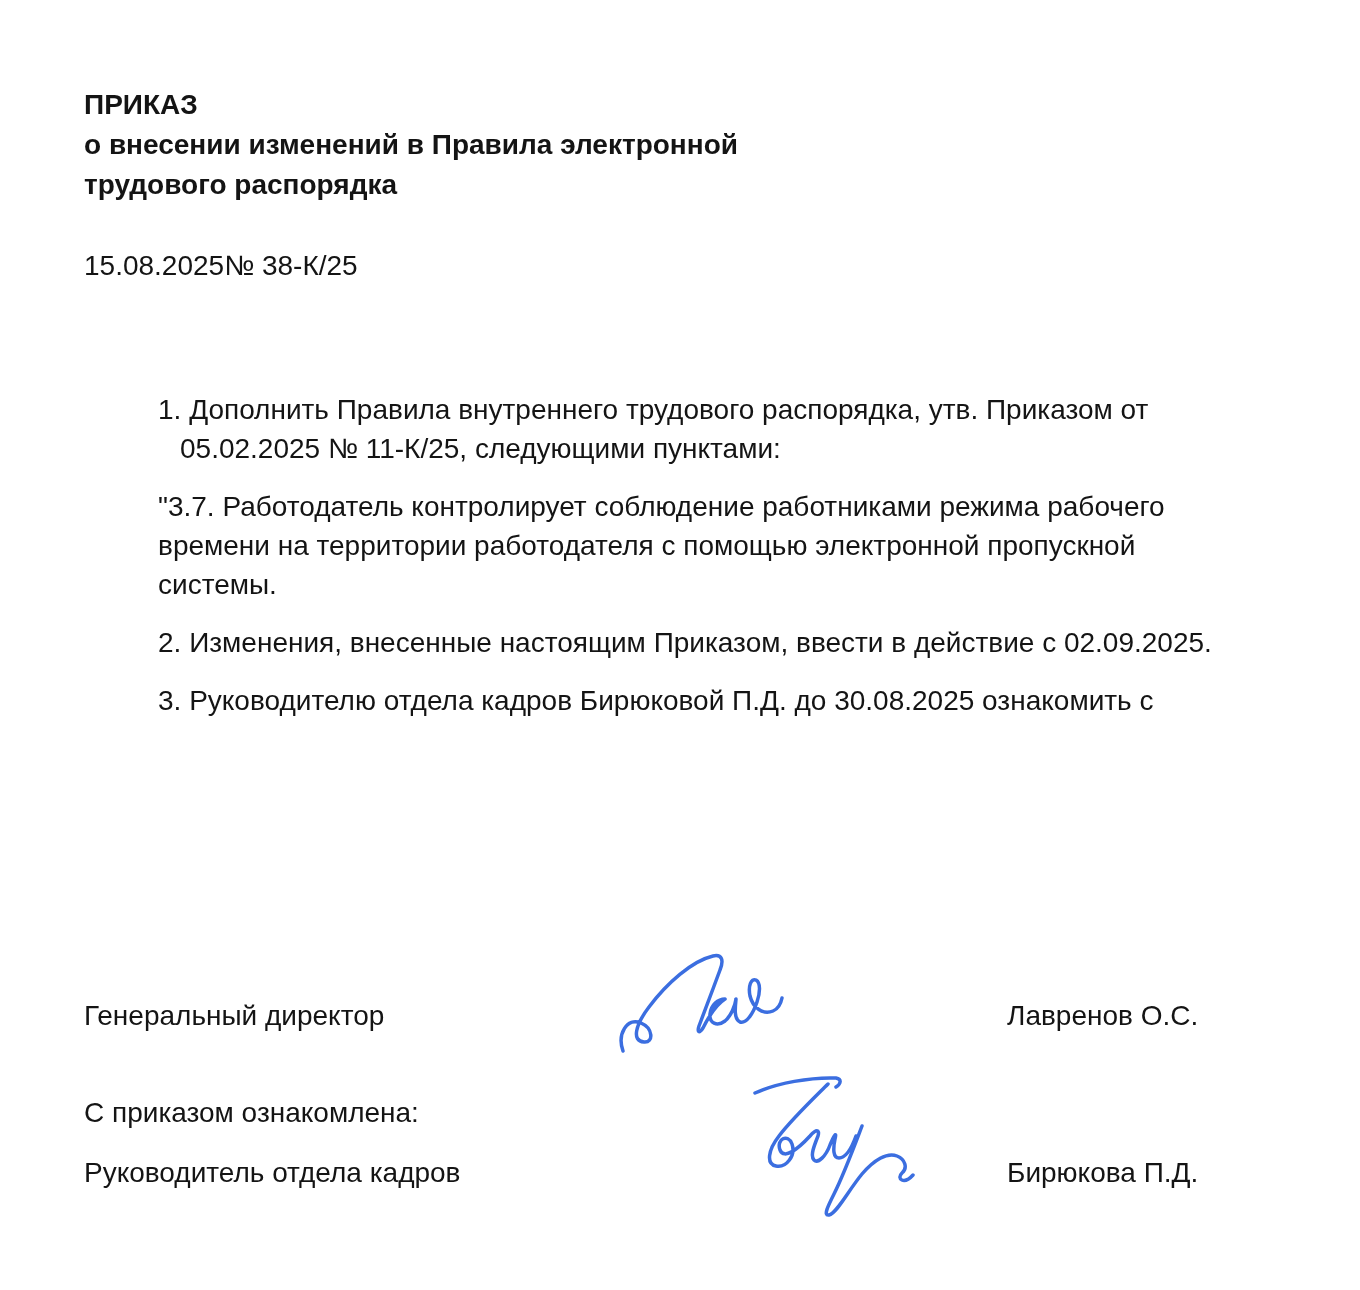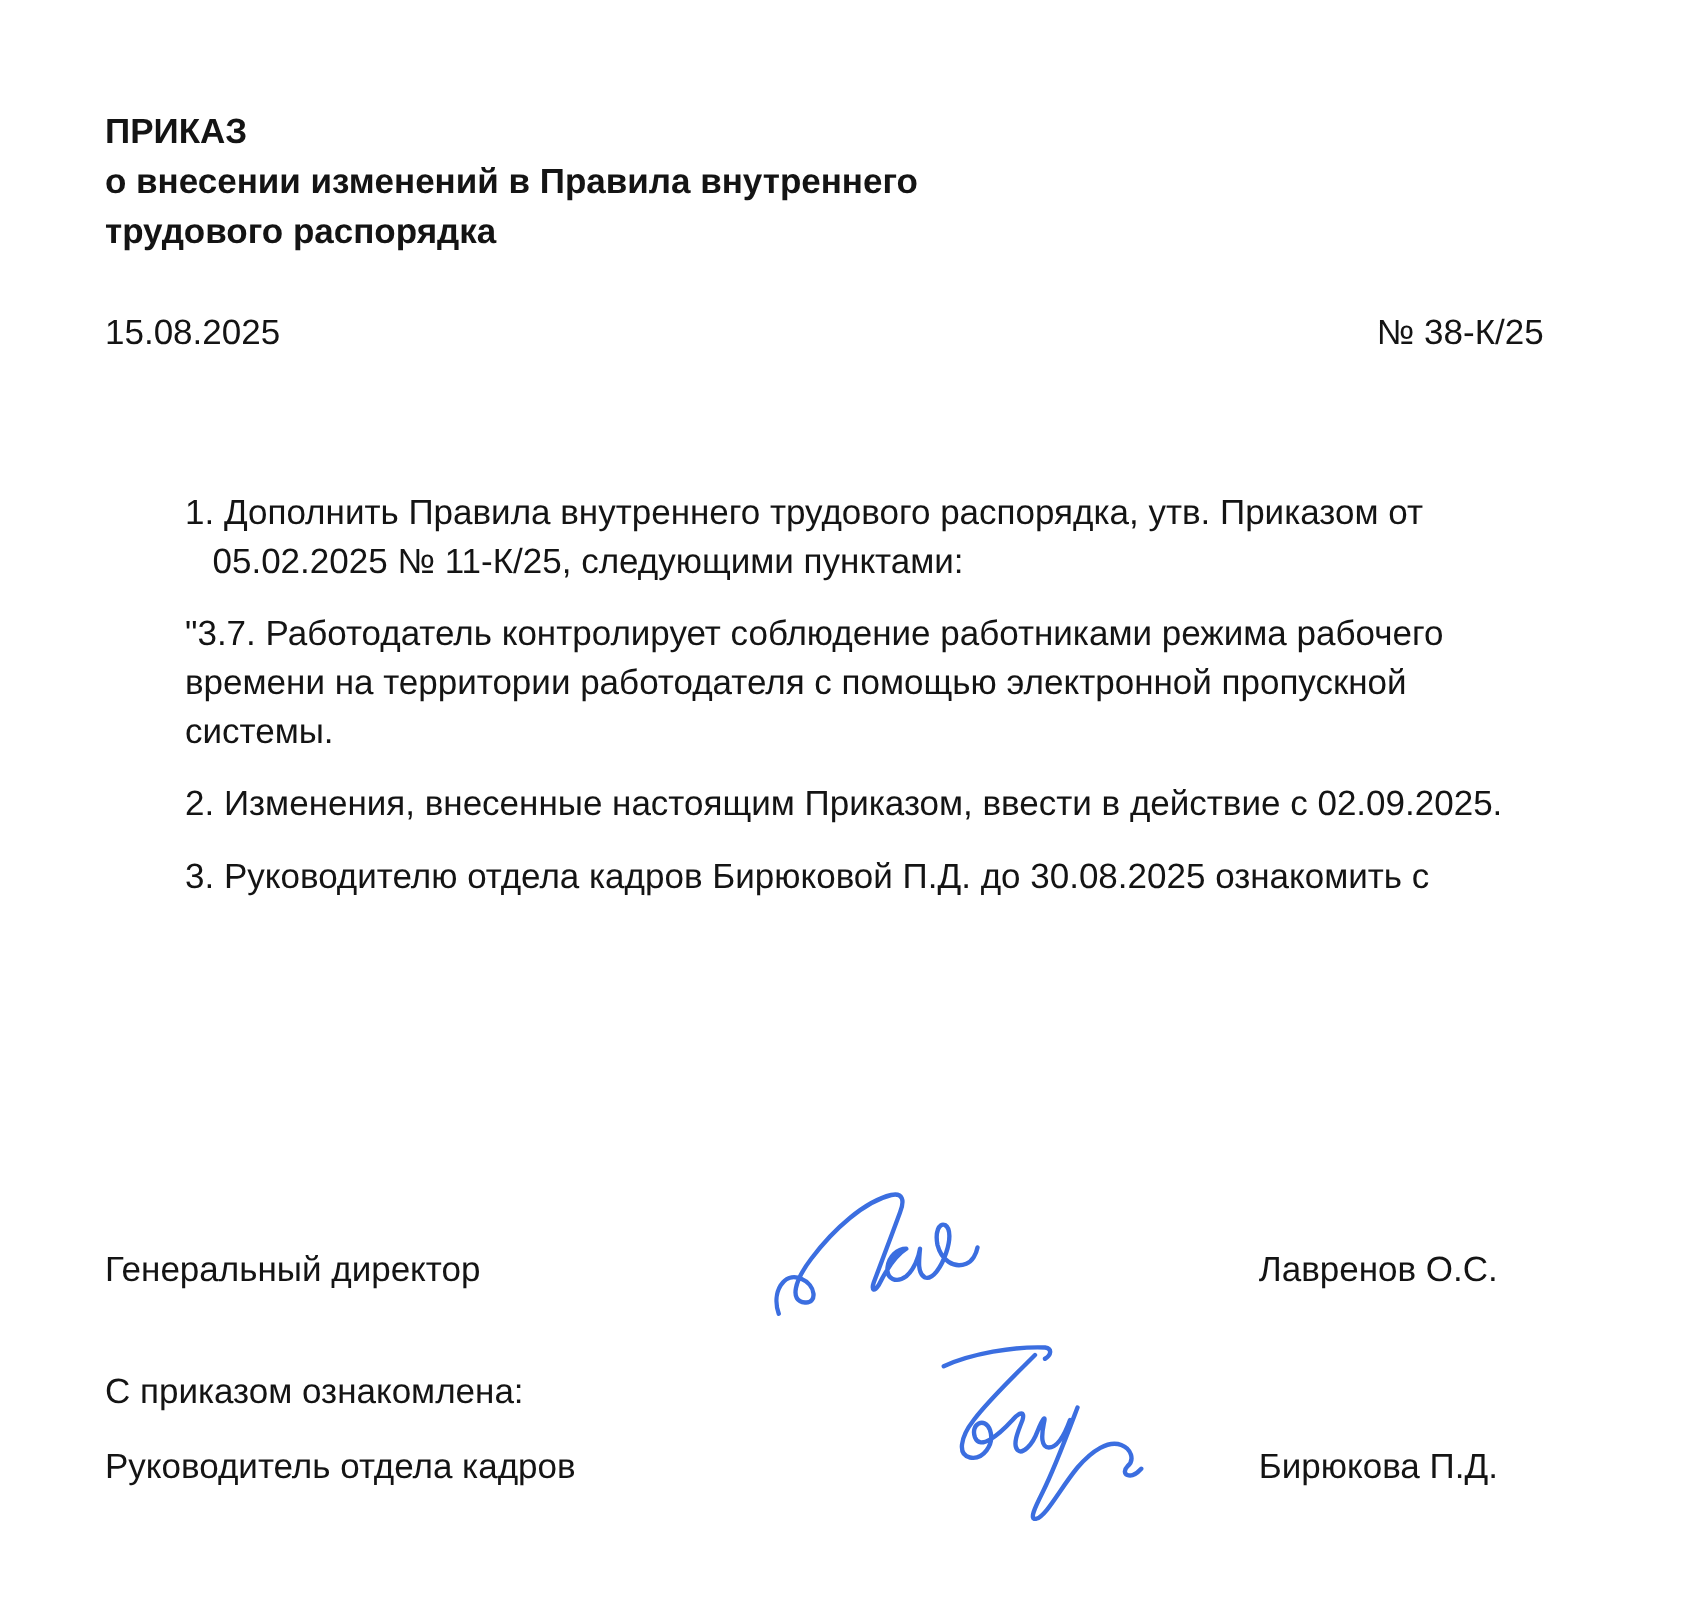--- a/index.html
+++ b/index.html
@@ -10,29 +10,29 @@
   }
   .page{position:relative;width:1360px;height:1290px;overflow:hidden;background:#fff;}
 
   .title{
     position:absolute;top:85px;left:84px;right:125px;
     text-align:left;font-weight:700;font-size:28px;line-height:40px;
   }
 
   .dateline{
     position:absolute;top:250px;left:84px;right:125px;
-    display:flex;justify-content:space-between;
+    display:flex;
     font-size:28px;line-height:32px;
   }
 
   .body{
     position:absolute;top:390px;left:148px;right:90px;
     font-size:28px;line-height:39px;
   }
-  .para{margin:0 0 19px 0;}
+  .para{margin:0 0 19px 10px;}
   .pline{white-space:nowrap;}
   .pline.indent-1{padding-left:22px;}
   .pline.indent-2{padding-left:37px;}
 
   .sig-row{position:absolute;left:0;width:100%;font-size:28px;line-height:32px;}
   .sig-row .role{position:absolute;left:84px;white-space:nowrap;}
   .sig-row .name{position:absolute;left:1007px;white-space:nowrap;}
   .row-director{top:1000px;}
   .row-ack{top:1097px;}
   .row-hr{top:1157px;}
@@ -42,21 +42,21 @@
   .sig-director{left:618px;top:952px;}
   .sig-hr{left:735px;top:1074px;}
 </style>
 </head>
 <body style="color: rgb(20, 20, 20);">
 
 <div class="page">
 
   <div class="title" id="title">
       <div>ПРИКАЗ</div>
-      <div>о внесении изменений в Правила внутреннего</div>
+      <div>о внесении изменений в Правила электронной</div>
       <div>трудового распорядка</div>
     </div>
 
   <div class="dateline">
     <span>15.08.2025</span>
     <span>№ 38-К/25</span>
   </div>
 
   <div class="body" id="body">
       <div class="para">

